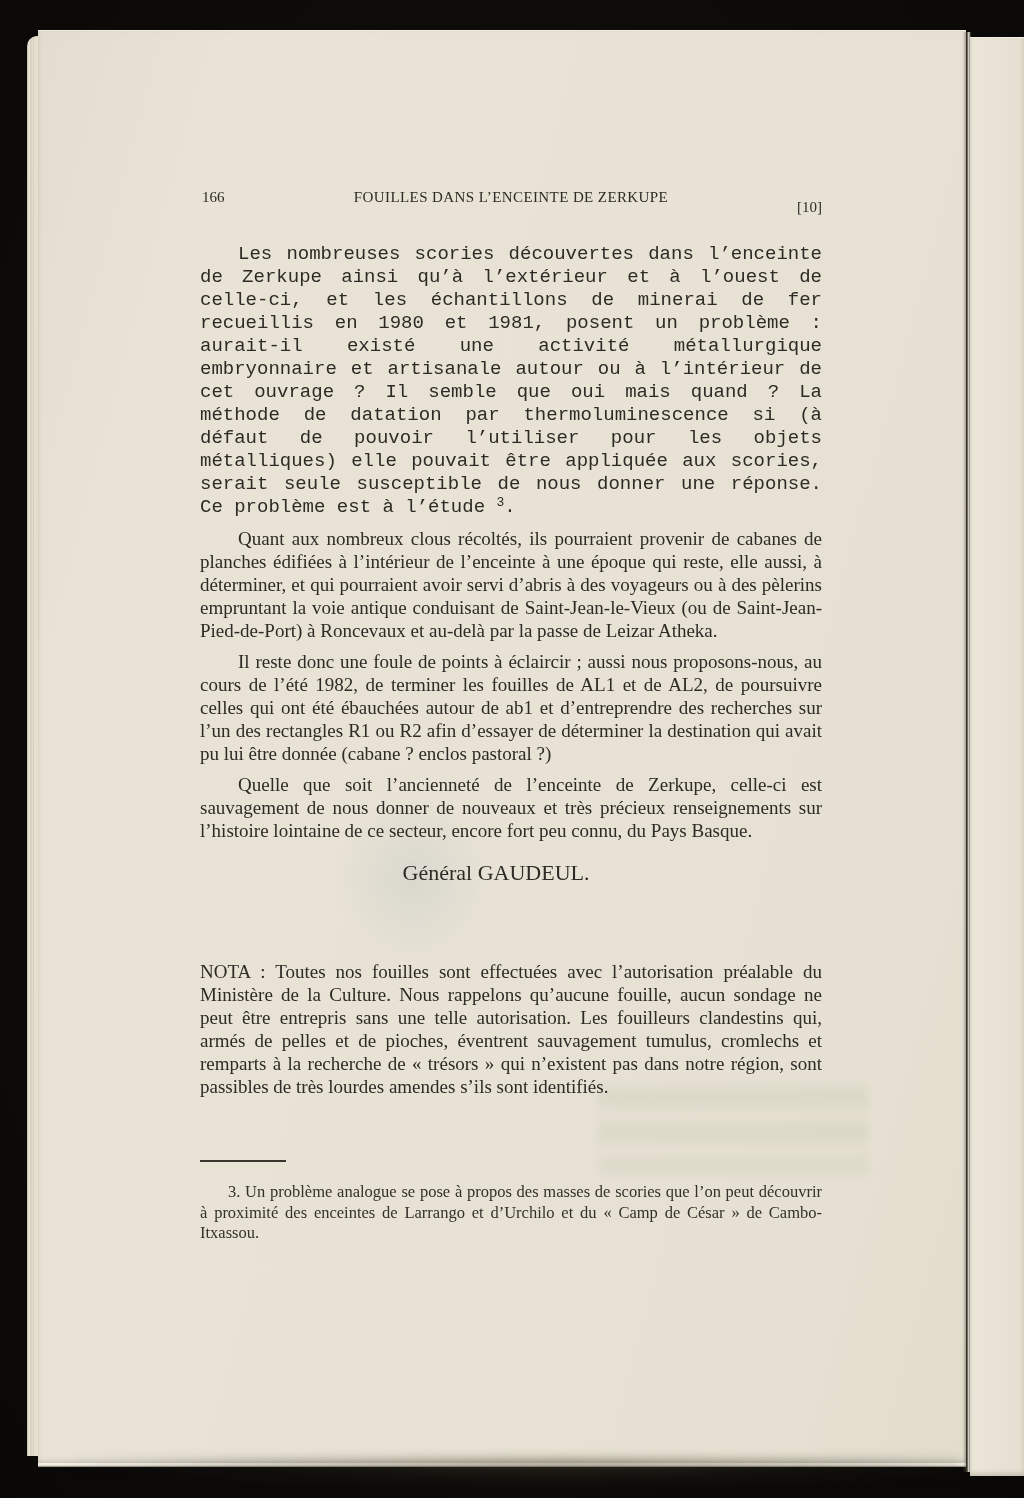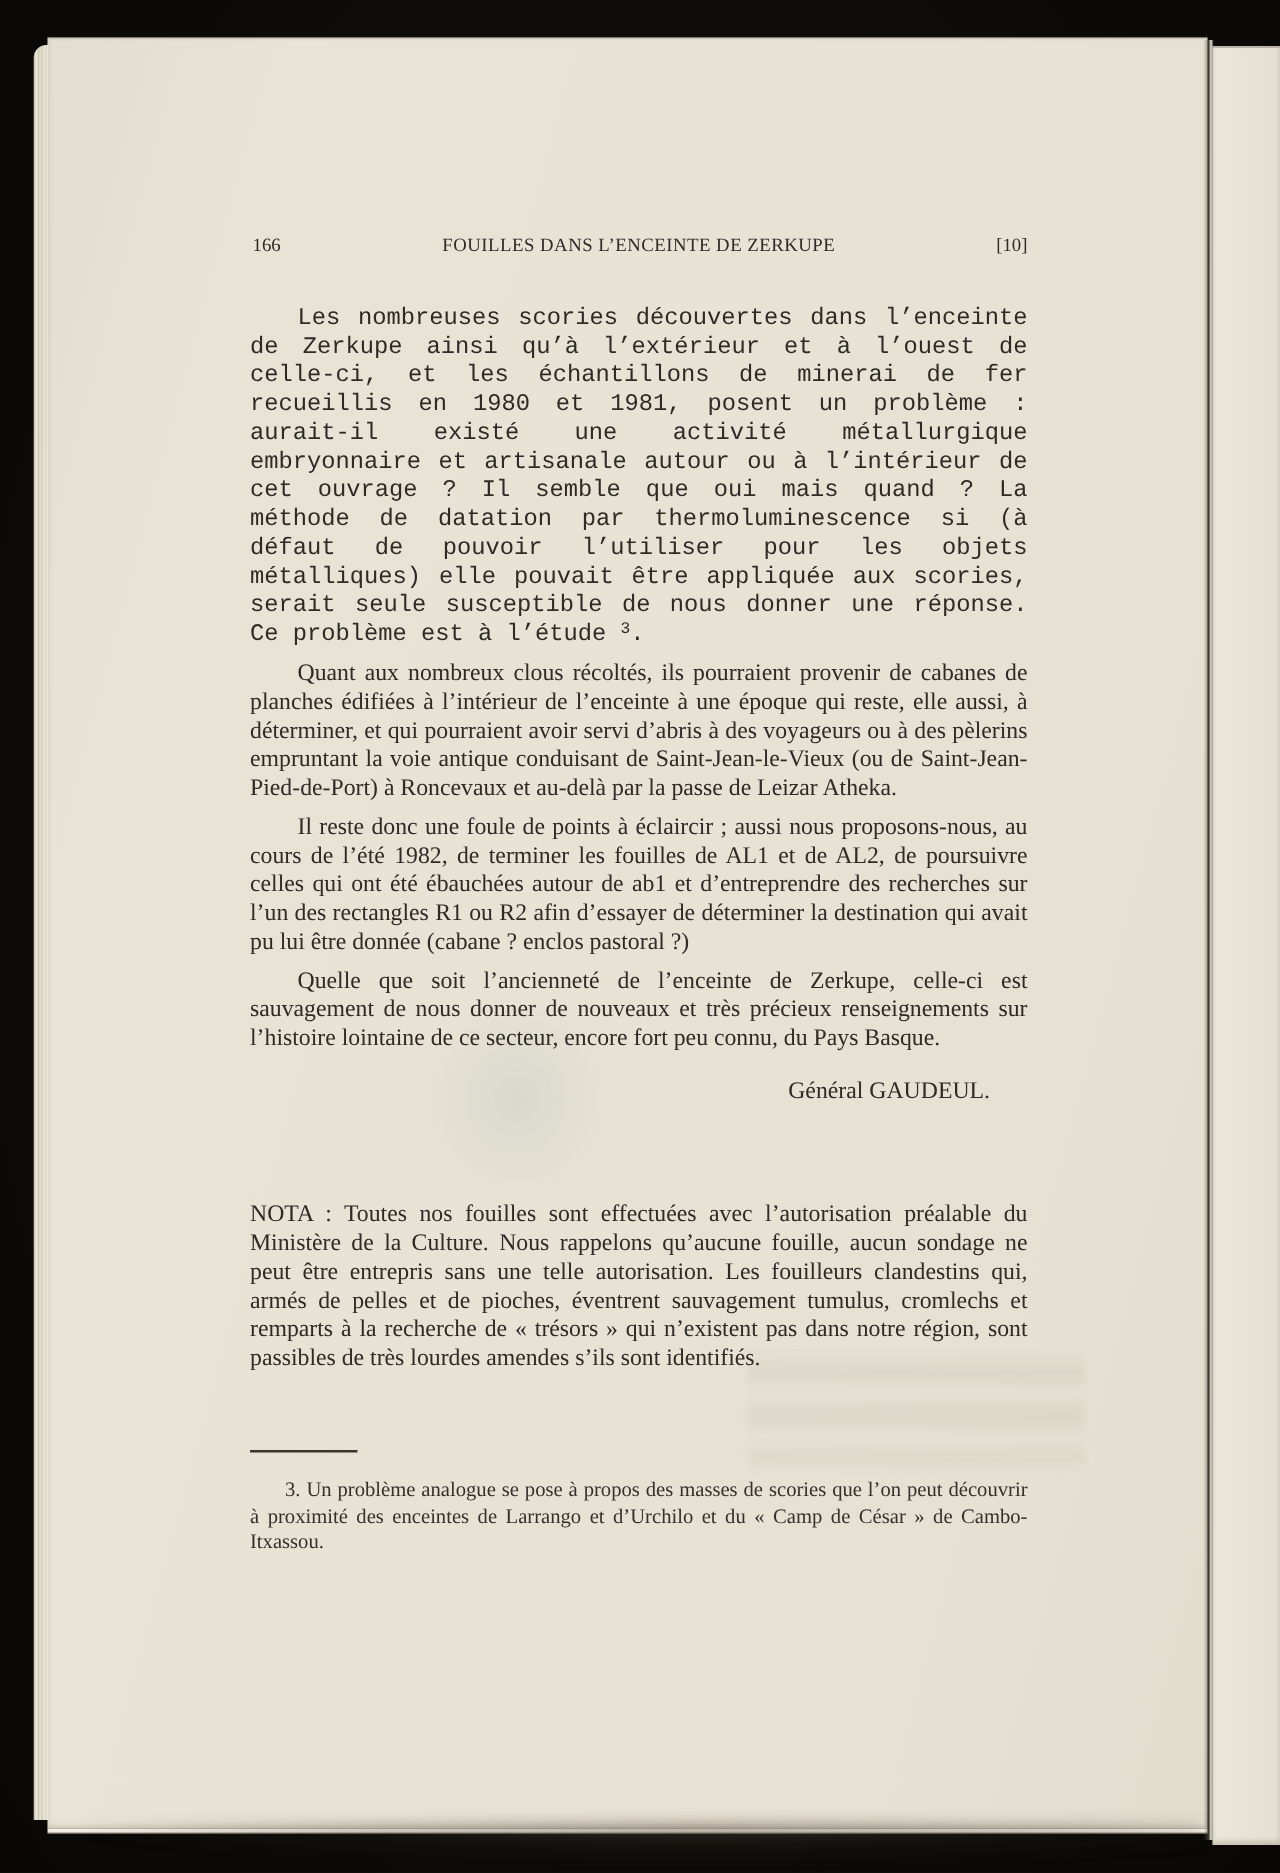--- a/index.html
+++ b/index.html
@@ -131,43 +131,43 @@
     top: 0;
   }
   .page-header .running-title {
     display: block;
     text-align: center;
     letter-spacing: 0.4px;
   }
   .page-header .bracket {
     position: absolute;
     right: 0;
-    top: 0;
+    top: 10px;
   }
   p {
     margin: 0;
     text-align: justify;
     font-size: 19px;
     line-height: 23px;
   }
   .body-par {
     text-indent: 38px;
   }
   .first-par { margin-top: 34px; font-family: Liberation Mono, monospace; }
   .body-par + .body-par { margin-top: 8px; }
   sup.fnref {
     font-size: 13px;
     line-height: 0;
     vertical-align: 6px;
   }
   .signature {
     margin-top: 19px;
     padding-right: 30px;
-    text-align: right;
-    font-size: 19px;
+    text-align: center;
+    font-size: 22px;
     line-height: 23px;
   }
   .nota {
     margin-top: 76px;
     text-indent: 0;
   }
   .footnote-rule {
     margin-top: 62px;
     margin-left: 0;
     width: 86px;

